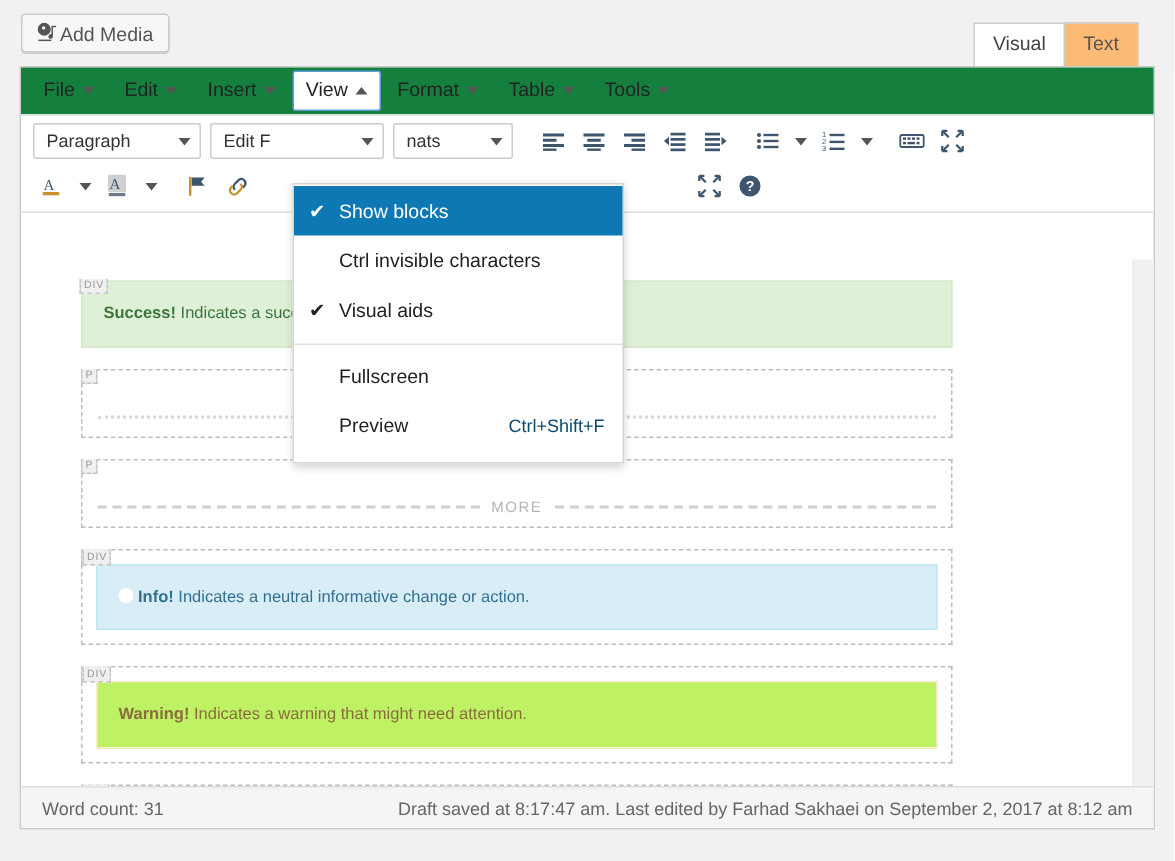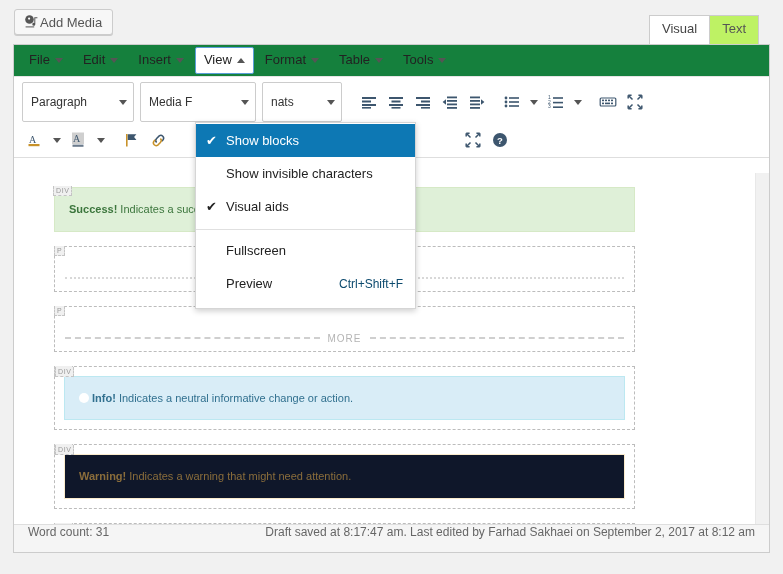--- a/index.html
+++ b/index.html
@@ -22,21 +22,21 @@
     background: #f7f7f7; border: 1px solid #ccc; border-radius: 3px;
     font-size: 13px; color: #555; cursor: pointer;
     box-shadow: 0 1px 0 #ccc;
   }
   .media-ico { display:block; width: 16px; height: 16px; }
 
   .tabs { position: absolute; right: 24px; bottom: 0; display: flex; align-items: flex-end; }
   .tab {
     font-size: 13px; color: #555; padding: 5px 12px 6px;
     border: 1px solid #ccc; border-bottom: none;
-    background: #bef264; cursor: pointer; line-height: 1.3;
+    background: #fdba74; cursor: pointer; line-height: 1.3;
     margin-left: -1px;
   }
   .tab.active { background: #fff; color: #444; position: relative; z-index: 3; }
 
   
   .editor { border: 1px solid #ccc; border-top: 1px solid #ccc; background: #fff; margin: 0 13px 0 13px; height: 509px; position: relative; }
 
   
   .menubar {
     display: flex; align-items: center; height: 32px;
@@ -55,21 +55,21 @@
 
   
   .toolbar {
     display: flex; align-items: center; flex-wrap: nowrap;
     min-height: 30px; background: #fff; padding: 3px 4px 3px 8px;
   }
   .tb-row2 { padding-top: 5px; }
   .tb-row3 { padding-bottom: 5px; border-bottom: 1px solid #dedede; }
   .sel {
     display: inline-flex; align-items: center; justify-content: space-between;
-    height: 40px; min-width: 112px; padding: 0 6px 0 8px;
+    height: 24px; min-width: 112px; padding: 0 6px 0 8px;
     border: 1px solid #ccc; border-radius: 2px; background: #fff;
     font-size: 12px; color: #333; cursor: pointer; margin-right: 6px;
   }
   .sel.wide { min-width: 116px; }
   .btn {
     display: inline-flex; align-items: center; justify-content: center;
     width: 26px; height: 24px; cursor: pointer; border-radius: 2px;
     border: 1px solid transparent; margin-right: 1px; flex: none;
   }
   .btn.tiny { width: 16px; }
@@ -90,42 +90,42 @@
     position: absolute; top: -1px; left: -1px;
     font-family: "Liberation Sans", sans-serif;
     font-size: 7px; letter-spacing: .6px; color: #999;
     background: #f0f0f0; border: 1px dashed #c4c4c4; border-top: none;
     padding: 0 2px; line-height: 9px; z-index: 2;
   }
   .alert { padding: 13px 14px; font-size: 11px; line-height: 1.5; }
   .alert b { font-weight: bold; }
   .alert-success { background: #dff0d8; color: #3c763d; border: 1px solid #d6e9c6; }
   .alert-info { background: #d9edf7; color: #31708f; border: 1px solid #bce8f1; }
-  .alert-warning { background: #0f172a; color: #8a6d3b; border: 1px solid #faebcc; }
+  .alert-warning { background: #bef264; color: #8a6d3b; border: 1px solid #faebcc; }
   .alert .ico { display:inline-block; width:10px;height:10px;border-radius:50%;
     background: currentColor; color:#fff; position: relative; top: 1px; margin-right: 3px; }
   .alert .ico::after { content:"i"; position:absolute; inset:0; font-size:8px;
     line-height:10px; text-align:center; font-weight:bold; font-family:"Liberation Serif", serif; }
   .inner-wrap { padding: 9px; }
 
   .empty-p { height: 46px; position: relative; }
   .divider-line {
     position: absolute; left: 10px; right: 10px; bottom: 7px;
     display: flex; align-items: center; gap: 8px;
     font-size: 10px; color: #b4b4b4; letter-spacing: 1px;
   }
   .divider-line .ln { flex: 1; height: 0; }
   .ln.dashed { border-top: 2px dashed #cfcfcf; }
   .ln.dotted { border-top: 2px dotted #d8d8d8; }
 
   
   .statusbar {
     position: absolute; left: 0; right: 0; bottom: 0; height: 28px;
     background: #f5f5f5; border-top: 1px solid #dedede;
-    display: flex; align-items: flex-start; font-size: 12px; color: #666;
+    display: flex; align-items: center; font-size: 12px; color: #666;
   }
   .wordcount { padding-left: 14px; }
   .savetext { margin-left: auto; padding-right: 14px; }
 
   
   .dropdown {
     position: absolute; left: 181px; top: 77px; width: 221px;
     background: #fff; border: 1px solid #d5d5d5;
     box-shadow: 0 2px 6px rgba(0,0,0,.2); z-index: 50; padding: 1px 0 8px;
   }
@@ -200,21 +200,21 @@
         <i class="caret"></i>
       </div>
     </div>
 
     <div class="toolbar tb-row2">
       <div class="sel">
         <span>Paragraph</span>
         <i class="caret"></i>
       </div>
       <div class="sel wide">
-        <span>Media F</span>
+        <span>Edit F</span>
         <i class="caret"></i>
       </div>
       <div class="sel" style="min-width:80px">
         <span>nats</span>
         <i class="caret"></i>
       </div>
       <span class="gap"></span>
 
       <div class="btn">
         <svg width="16" height="16" viewBox="0 0 16 16" fill="#3d566e">
@@ -460,21 +460,21 @@
       <div class="savetext">Draft saved at 8:17:47 am. Last edited by Farhad Sakhaei on September 2, 2017 at 8:12 am</div>
     </div>
 
     <div class="dropdown">
       <div class="dd-item sel-hl">
         <span class="dd-check">✔</span>
         <span class="dd-label">Show blocks</span>
       </div>
       <div class="dd-item">
         <span class="dd-check"></span>
-        <span class="dd-label">Show invisible characters</span>
+        <span class="dd-label">Ctrl invisible characters</span>
       </div>
       <div class="dd-item">
         <span class="dd-check">✔</span>
         <span class="dd-label">Visual aids</span>
       </div>
       <div class="dd-sep"></div>
       <div class="dd-item">
         <span class="dd-check"></span>
         <span class="dd-label">Fullscreen</span>
       </div>

